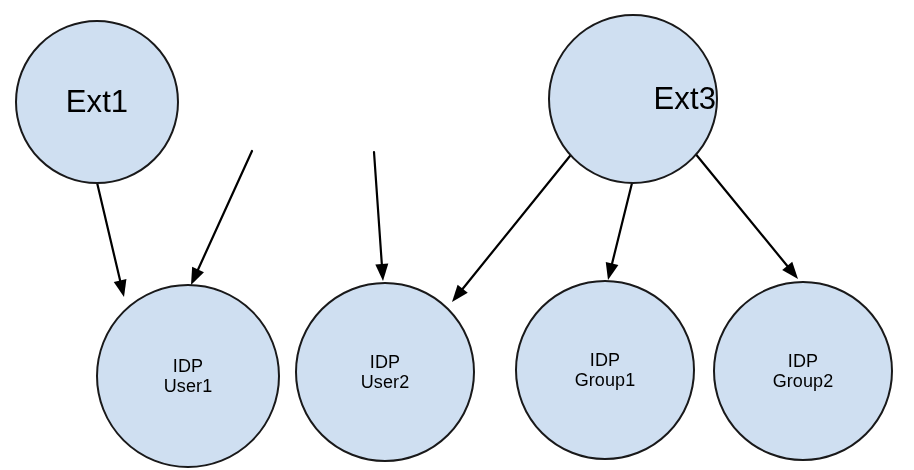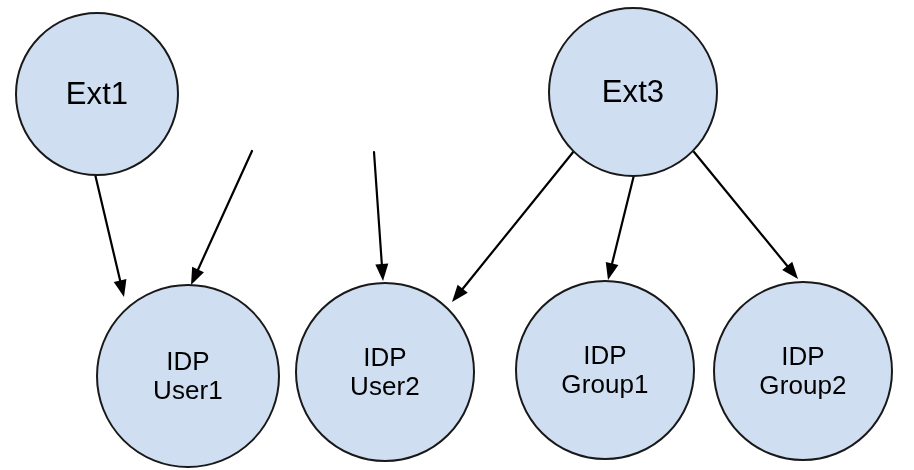--- a/index.html
+++ b/index.html
@@ -40,21 +40,21 @@
   .node-label {
     line-height: 1.12;
     letter-spacing: 0.1px;
     white-space: pre-line;
     color: #000000;
   }
   .node-top .node-label {
     font-size: 31px;
   }
   .node-bottom .node-label {
-    font-size: 26px;
+    font-size: 18px;
   }
 </style>
 </head>
 <body>
 
 <div id="diagram-canvas">
 
   <svg id="edge-layer" viewBox="0 0 914 470" xmlns="http://www.w3.org/2000/svg">
       <g>
         <line x1="95" y1="174" x2="120.95709030508687" y2="284.09386577674775" stroke="#000000" stroke-width="2.2" stroke-linecap="round"></line>
@@ -75,26 +75,26 @@
       <g>
         <line x1="634" y1="175" x2="611.1871711265261" y2="267.1287319890293" stroke="#000000" stroke-width="2.2" stroke-linecap="round"></line>
         <polygon points="608,280 605.7766717254626,261.93603555739656 618.3955619322967,265.0607131324221" fill="#000000"></polygon>
       </g>
       <g>
         <line x1="694" y1="152" x2="789.5988687557589" y2="268.74092626905167" stroke="#000000" stroke-width="2.2" stroke-linecap="round"></line>
         <polygon points="798,279 782.2003612063903,269.96554296089334 792.2582766288887,261.72913978026475" fill="#000000"></polygon>
       </g>
     </svg>
 
-  <div class="node node-top" id="node-ext1" style="left: 15px; top: 12px; width: 164px; height: 164px; background: rgb(207, 223, 241); border-color: rgb(25, 25, 26);">
+  <div class="node node-top" id="node-ext1" style="left: 15px; top: 20px; width: 164px; height: 164px; background: rgb(207, 223, 241); border-color: rgb(25, 25, 26);">
     <span class="node-label">Ext1</span>
   </div>
 
 
-  <div class="node node-top" id="node-ext3" style="left: 548px; top: 7px; width: 170px; height: 170px; background: rgb(207, 223, 241); border-color: rgb(25, 25, 26);">
+  <div class="node node-top" id="node-ext3" style="left: 548px; top: 14px; width: 170px; height: 170px; background: rgb(207, 223, 241); border-color: rgb(25, 25, 26); justify-content: flex-end;">
     <span class="node-label">Ext3</span>
   </div>
 
   <div class="node node-bottom" id="node-idp-user1" style="left: 96px; top: 284px; width: 184px; height: 184px; background: rgb(207, 223, 241); border-color: rgb(25, 25, 26);">
     <span class="node-label">IDP
 User1</span>
   </div>
 
   <div class="node node-bottom" id="node-idp-user2" style="left: 295px; top: 282px; width: 180px; height: 180px; background: rgb(207, 223, 241); border-color: rgb(25, 25, 26);">
     <span class="node-label">IDP

